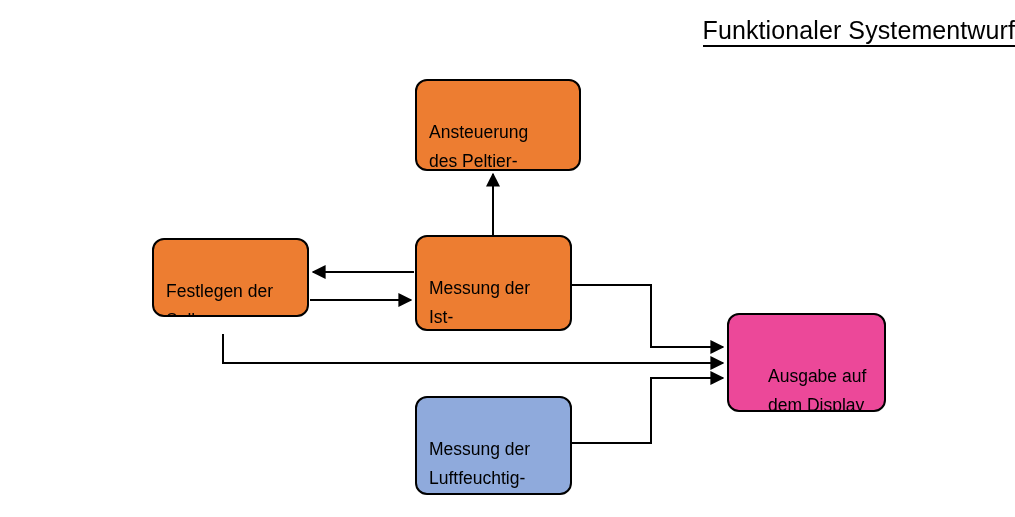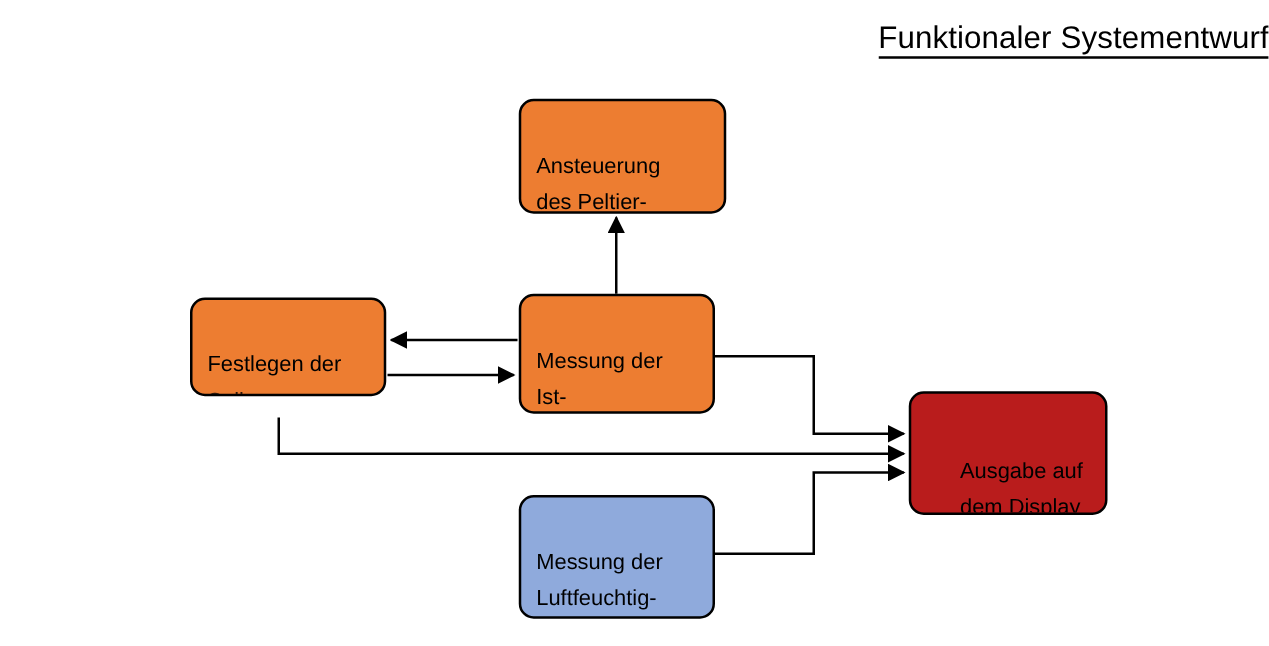--- a/index.html
+++ b/index.html
@@ -38,21 +38,21 @@
     border-radius: 12px;
     color: #000000;
     font-size: 17.5px;
     line-height: 29px;
     padding: 8px 0 0 12px;
     white-space: pre-line;
     overflow: hidden;
   }
   .node-orange { background: #ED7D31; }
   .node-blue   { background: #8FAADC; }
-  .node-gray   { background: #b91c1c; padding-left: 39px; }
+  .node-gray   { background: #ec4899; padding-left: 39px; }
 
   .edge-layer {
     position: absolute;
     left: 0;
     top: 0;
     width: 1015px;
     height: 517px;
     pointer-events: none;
   }
 </style>

